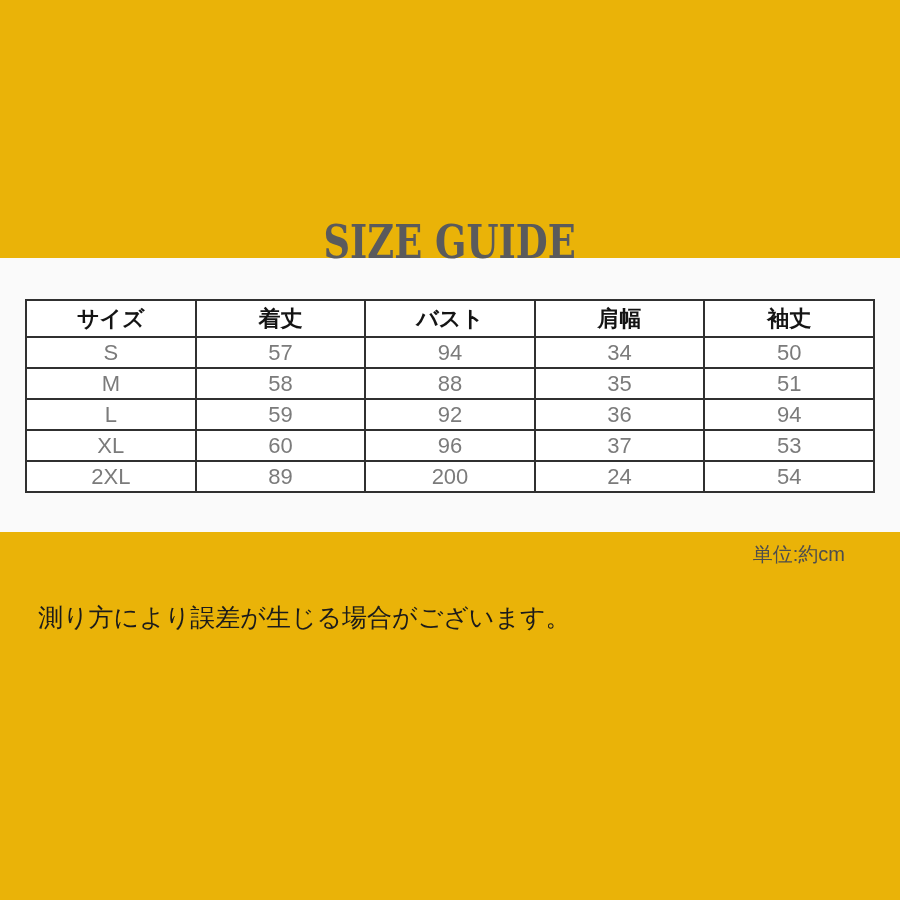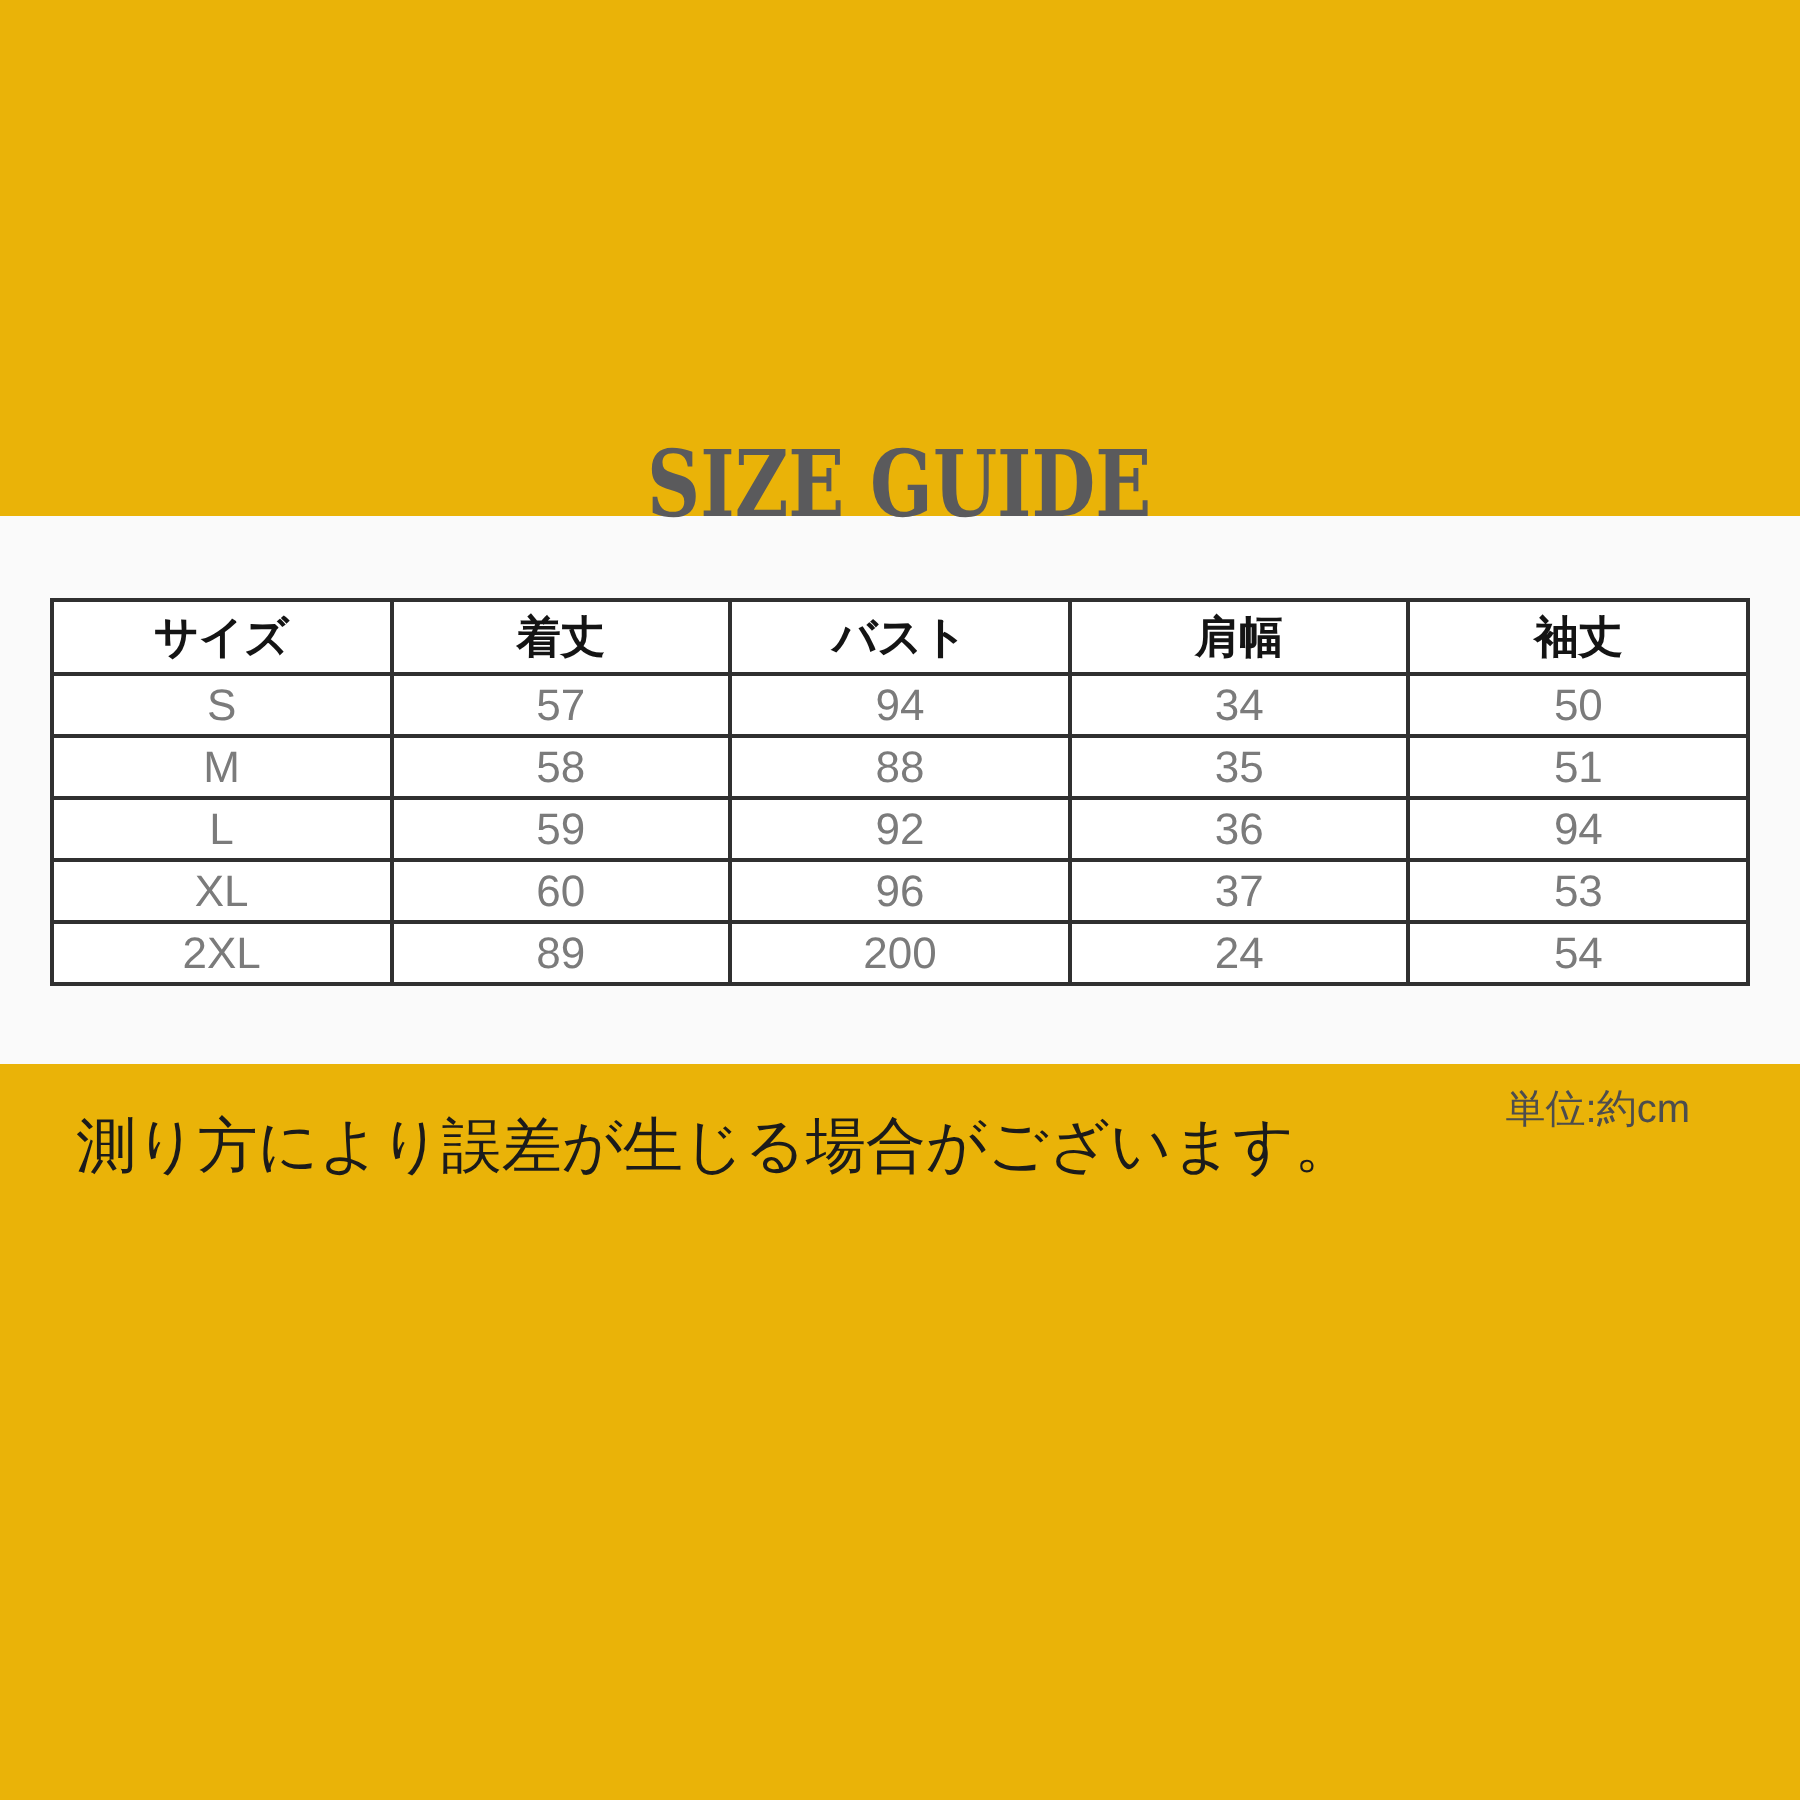--- a/index.html
+++ b/index.html
@@ -75,22 +75,22 @@
     position: absolute;
     top: 505px;
     right: 55px;
     font-size: 20px;
     color: var(--unit-text, #4d4d4d);
     margin-top: 36px;
   }
   .notes {
     position: absolute;
     left: 38px;
-    top: 552px;
-    font-size: 30px;
+    top: 596px;
+    font-size: 25px;
     line-height: 43px;
     color: var(--note-text, #1b1b1b);
   }
 </style>
 </head>
 <body>
 
 <div class="page">
 
   <div class="section-band"></div>

